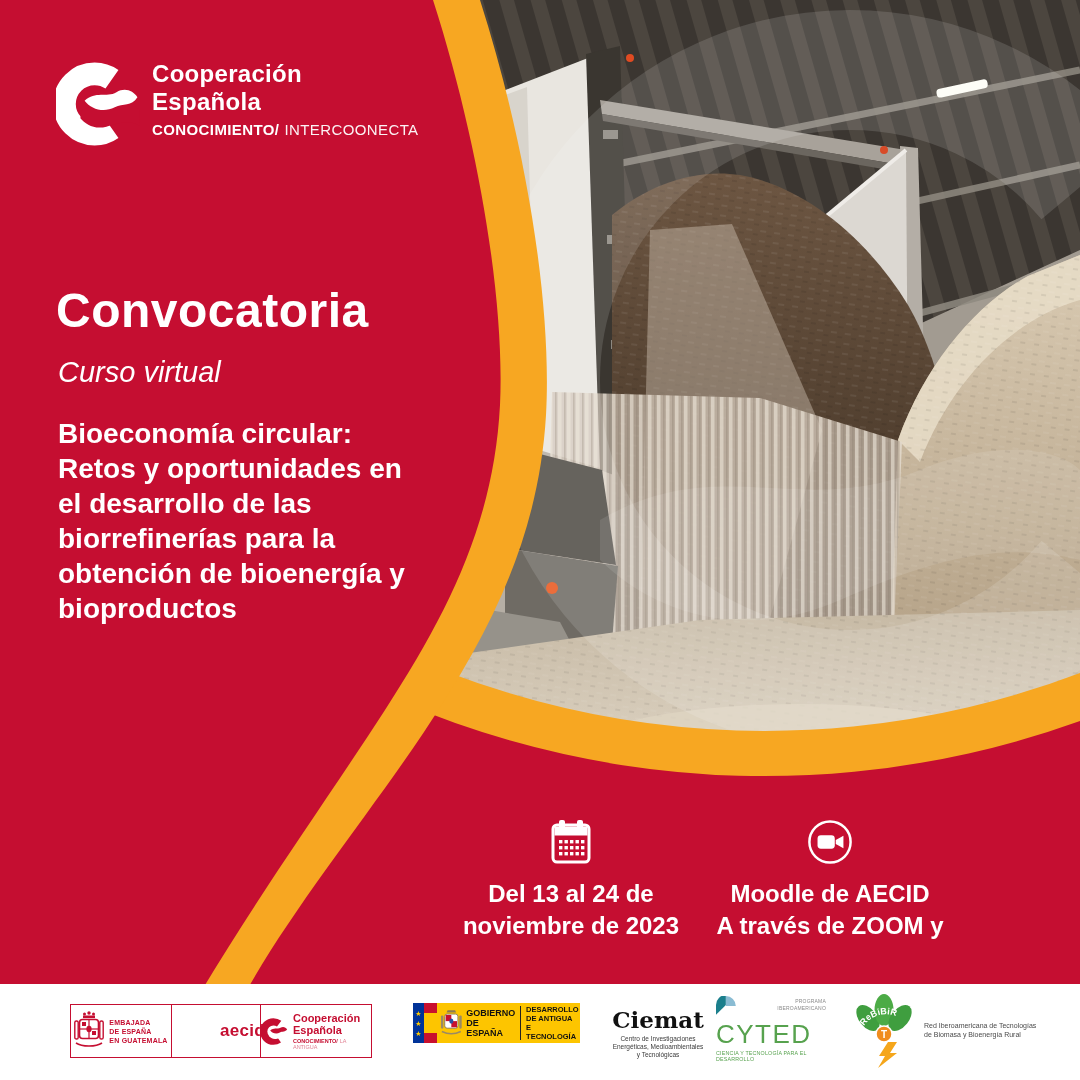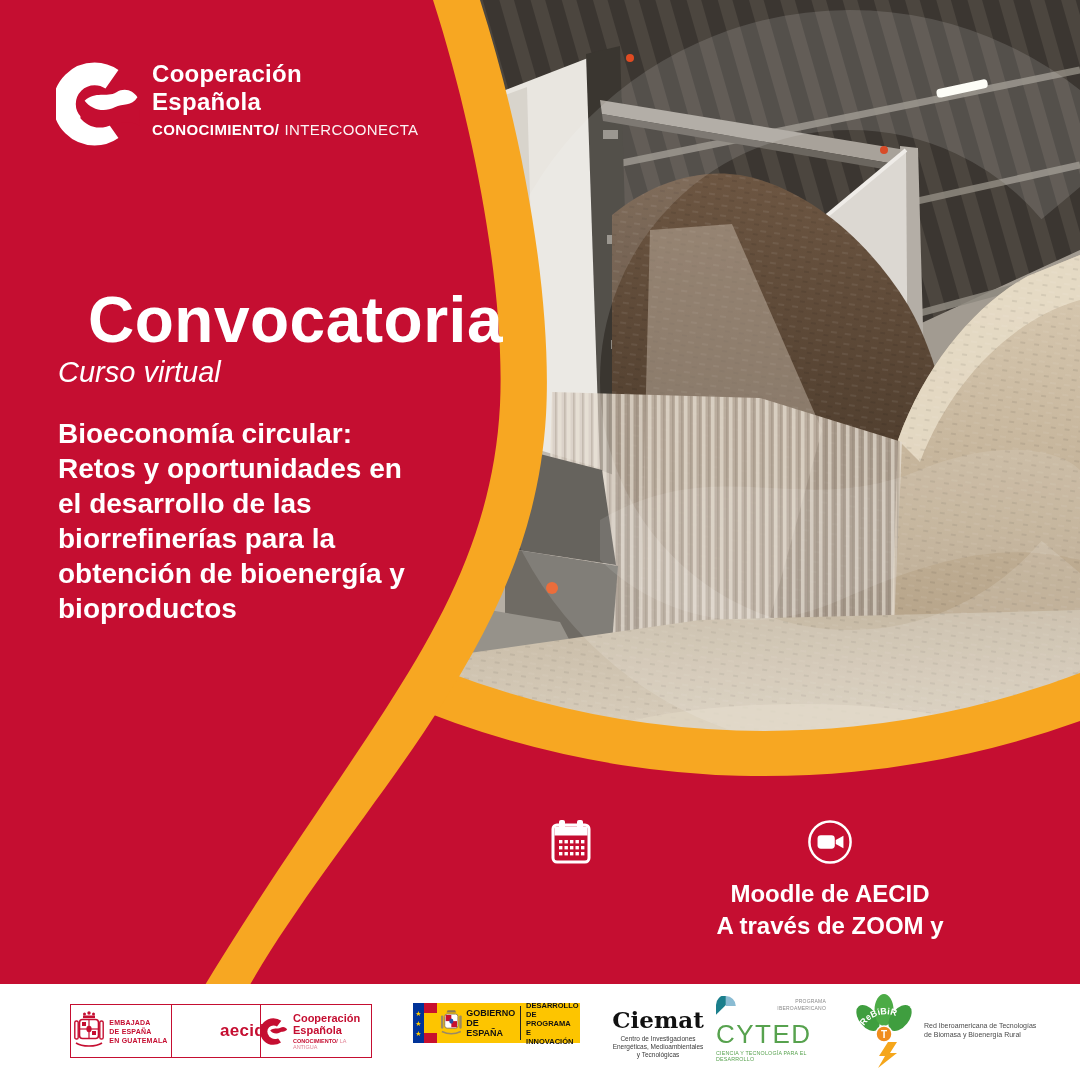--- a/index.html
+++ b/index.html
@@ -8,21 +8,21 @@
   #bg{position:absolute;left:0;top:0;}
   .abs{position:absolute;}
   
   .brand{left:56px;top:52px;display:flex;align-items:flex-start;color:#fff;}
   .brand-text{margin-left:12px;padding-top:8px;}
   .brand-name{font-size:24px;font-weight:bold;line-height:28px;letter-spacing:.3px;}
   .brand-sub{margin-top:5px;font-size:15px;letter-spacing:.4px;}
   .brand-sub .b{font-weight:bold;}
   .brand-sub .l{margin-left:5px;font-weight:400;opacity:.95;}
   
-  .heading{left:56px;top:283px;color:#fff;font-size:64px;font-weight:bold;letter-spacing:.5px;margin-left:32px;}
+  .heading{left:56px;top:283px;color:#fff;font-size:48px;font-weight:bold;letter-spacing:.5px;}
   .subheading{left:58px;top:356px;color:#fff;font-size:29px;font-style:italic;font-weight:500;}
   .course-title{left:58px;top:416px;width:372px;color:#fff;font-size:28px;font-weight:bold;line-height:35px;}
   
   .info-col{top:818px;width:280px;text-align:center;color:#fff;}
   .info-col .txt{margin-top:12px;font-size:24px;font-weight:bold;line-height:32px;}
   .icon-wrap{height:48px;display:flex;align-items:center;justify-content:center;}
   
   .footer{left:0;top:984px;width:1080px;height:96px;background:#fff;}
   .lbox{position:absolute;left:70px;top:20px;width:300px;height:52px;border:1.5px solid #C50E31;
         display:flex;align-items:stretch;}
@@ -200,20 +200,24 @@
             <rect x="24.5" y="26" width="3.4" height="3.4"></rect>
             <rect x="30" y="26" width="3.4" height="3.4"></rect>
           <rect x="8" y="32" width="3.4" height="3.4"></rect>
             <rect x="13.5" y="32" width="3.4" height="3.4"></rect>
             <rect x="19" y="32" width="3.4" height="3.4"></rect>
             <rect x="24.5" y="32" width="3.4" height="3.4"></rect>
             <rect x="30" y="32" width="3.4" height="3.4"></rect>
         </g>
       </svg>
     </div>
+    <div class="txt">
+      <div>Del 13 al 24 de</div>
+      <div>noviembre de 2023</div>
+    </div>
   </div>
 
   <div class="abs info-col" style="left:690px;">
     <div class="icon-wrap">
       <svg width="46" height="46" viewBox="0 0 48 48">
         <circle cx="24" cy="24" r="21.5" fill="none" stroke="#fff" stroke-width="2.6"></circle>
         <rect x="11" y="17" width="18" height="14" rx="3.5" fill="#fff"></rect>
         <path d="M 30 22 L 38 17.5 L 38 30.5 L 30 26 Z" fill="#fff"></path>
       </svg>
     </div>
@@ -295,22 +299,22 @@
           <rect x="20.4" y="7" width="2.6" height="14" rx="1.2" fill="#9a8a65"></rect>
           <path d="M 2 24 C 8 27 16 27 22 24" fill="none" stroke="#9a8a65" stroke-width="1.6"></path>
         </svg>
         <div class="gob-name">
           <div>GOBIERNO</div>
           <div>DE ESPAÑA</div>
         </div>
         <div class="gob-div"></div>
         <div class="min-name">
           <div>DESARROLLO</div>
-          <div>DE PROGRAMA</div>
-          <div>E INNOVACIÓN</div>
+          <div>DE ANTIGUA</div>
+          <div>E TECNOLOGÍA</div>
         </div>
       </div>
     </div>
 
     <div class="ciemat">
       <div class="ciemat-name">Ciemat</div>
       <div class="ciemat-desc">
         <div>Centro de Investigaciones</div>
         <div>Energéticas, Medioambientales</div>
         <div>y Tecnológicas</div>

